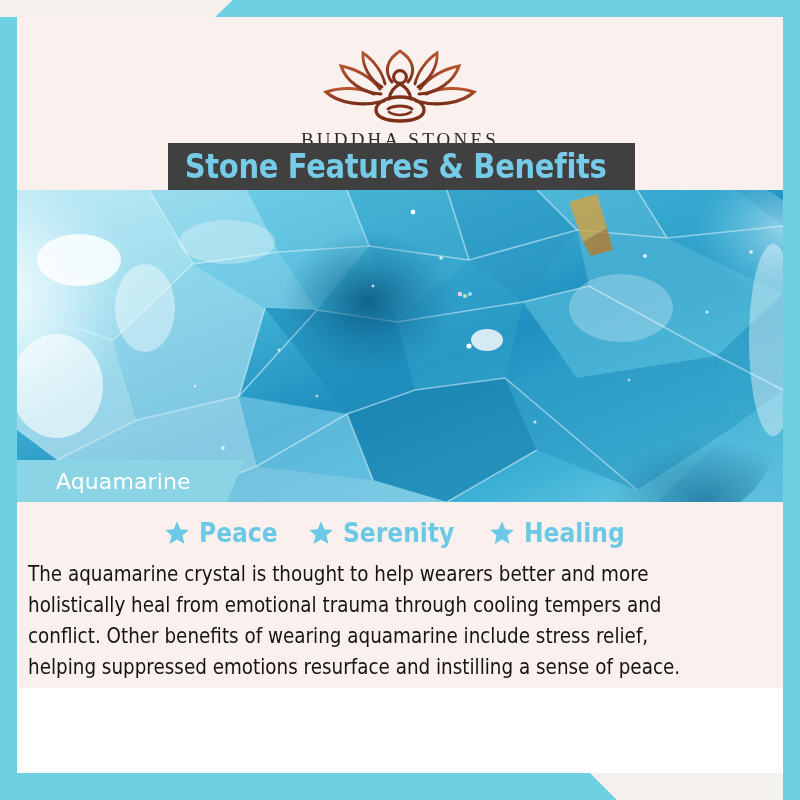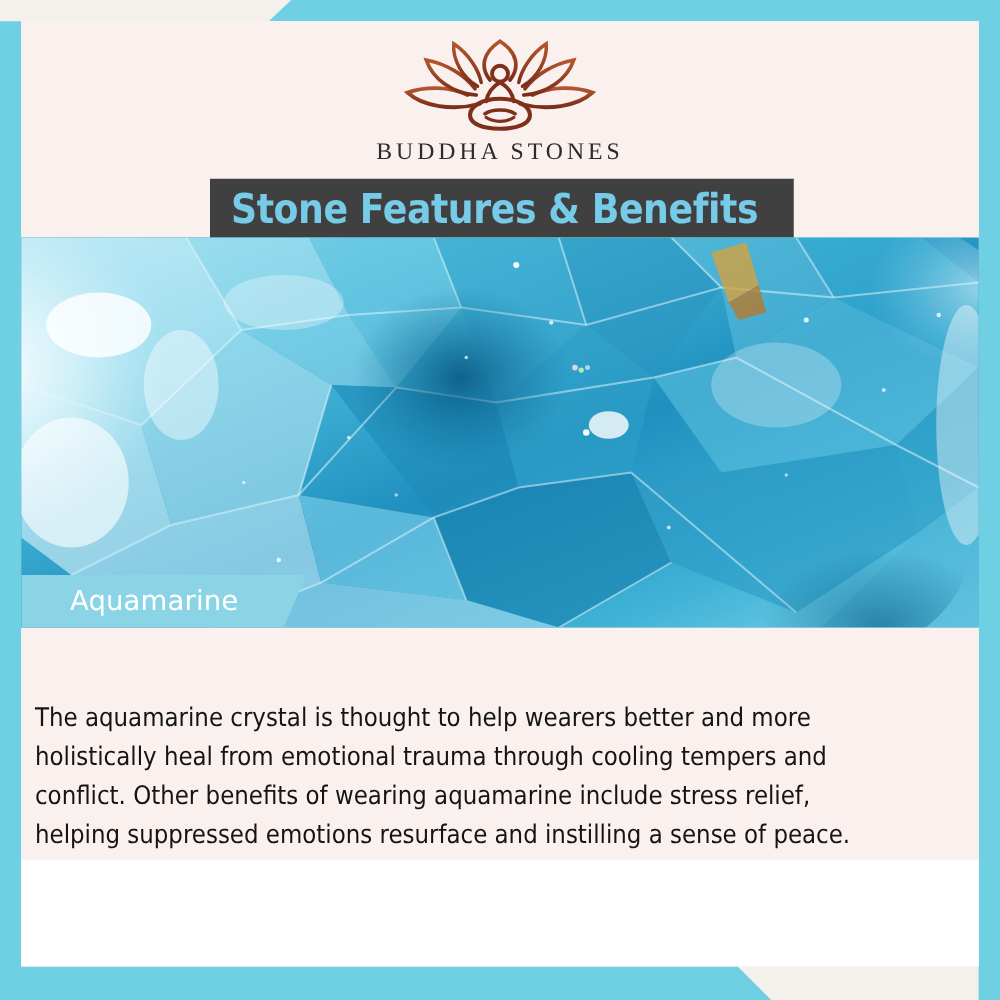--- a/index.html
+++ b/index.html
@@ -44,21 +44,21 @@
   .inner{
     position:absolute;left:17px;top:17px;
     width:766px;height:756px;
     background:#faf0ee;
   }
 
   
   .logo-wrap{
     position:absolute;left:0;top:0;width:766px;height:126px;
     display:flex;flex-direction:column;align-items:center;justify-content:flex-start;
-    padding-top:14px;box-sizing:border-box;
+    padding-top:32px;box-sizing:border-box;
   }
   .logo-mark{width:180px;height:78px;display:block;}
   .logo-word{
     margin-top:2px;
     font-family:"Liberation Serif", serif;
     font-size:19px;letter-spacing:3.2px;color:#2b2b2b;
     font-weight:400;white-space:nowrap;
   }
 
   
@@ -298,19 +298,49 @@
           <circle cx="448" cy="106" r="2.1" fill="#c9f7b8"></circle>
           <circle cx="453" cy="104" r="2" fill="#bfe2ff"></circle>
         </g>
       </svg>
     </div>
 
     <div class="ribbon">
       <span class="ribbon-text">Aquamarine</span>
     </div>
 
+    <div class="features">
+
+      <div class="feature">
+        <span>
+          <svg class="star" viewBox="0 0 24 24" xmlns="http://www.w3.org/2000/svg">
+            <polygon points="12,1.2 15.1,8.6 23,9.2 17,14.4 18.9,22.2 12,18 5.1,22.2 7,14.4 1,9.2 8.9,8.6" fill="#6cc9e6"></polygon>
+          </svg>
+        </span>
+        <span class="feature-label">Peace</span>
+      </div>
+
+      <div class="feature">
+        <span>
+          <svg class="star" viewBox="0 0 24 24" xmlns="http://www.w3.org/2000/svg">
+            <polygon points="12,1.2 15.1,8.6 23,9.2 17,14.4 18.9,22.2 12,18 5.1,22.2 7,14.4 1,9.2 8.9,8.6" fill="#6cc9e6"></polygon>
+          </svg>
+        </span>
+        <span class="feature-label">Serenity</span>
+      </div>
+
+      <div class="feature">
+        <span>
+          <svg class="star" viewBox="0 0 24 24" xmlns="http://www.w3.org/2000/svg">
+            <polygon points="12,1.2 15.1,8.6 23,9.2 17,14.4 18.9,22.2 12,18 5.1,22.2 7,14.4 1,9.2 8.9,8.6" fill="#6cc9e6"></polygon>
+          </svg>
+        </span>
+        <span class="feature-label">Healing</span>
+      </div>
+
+    </div>
 
     <div class="body-copy">The aquamarine crystal is thought to help wearers better and more holistically heal from emotional trauma through cooling tempers and conflict. Other benefits of wearing aquamarine include stress relief, helping suppressed emotions resurface and instilling a sense of peace.</div>
 
     <div class="bottom-plate"></div>
 
   </div>
 </div>
 
 </body></html>

